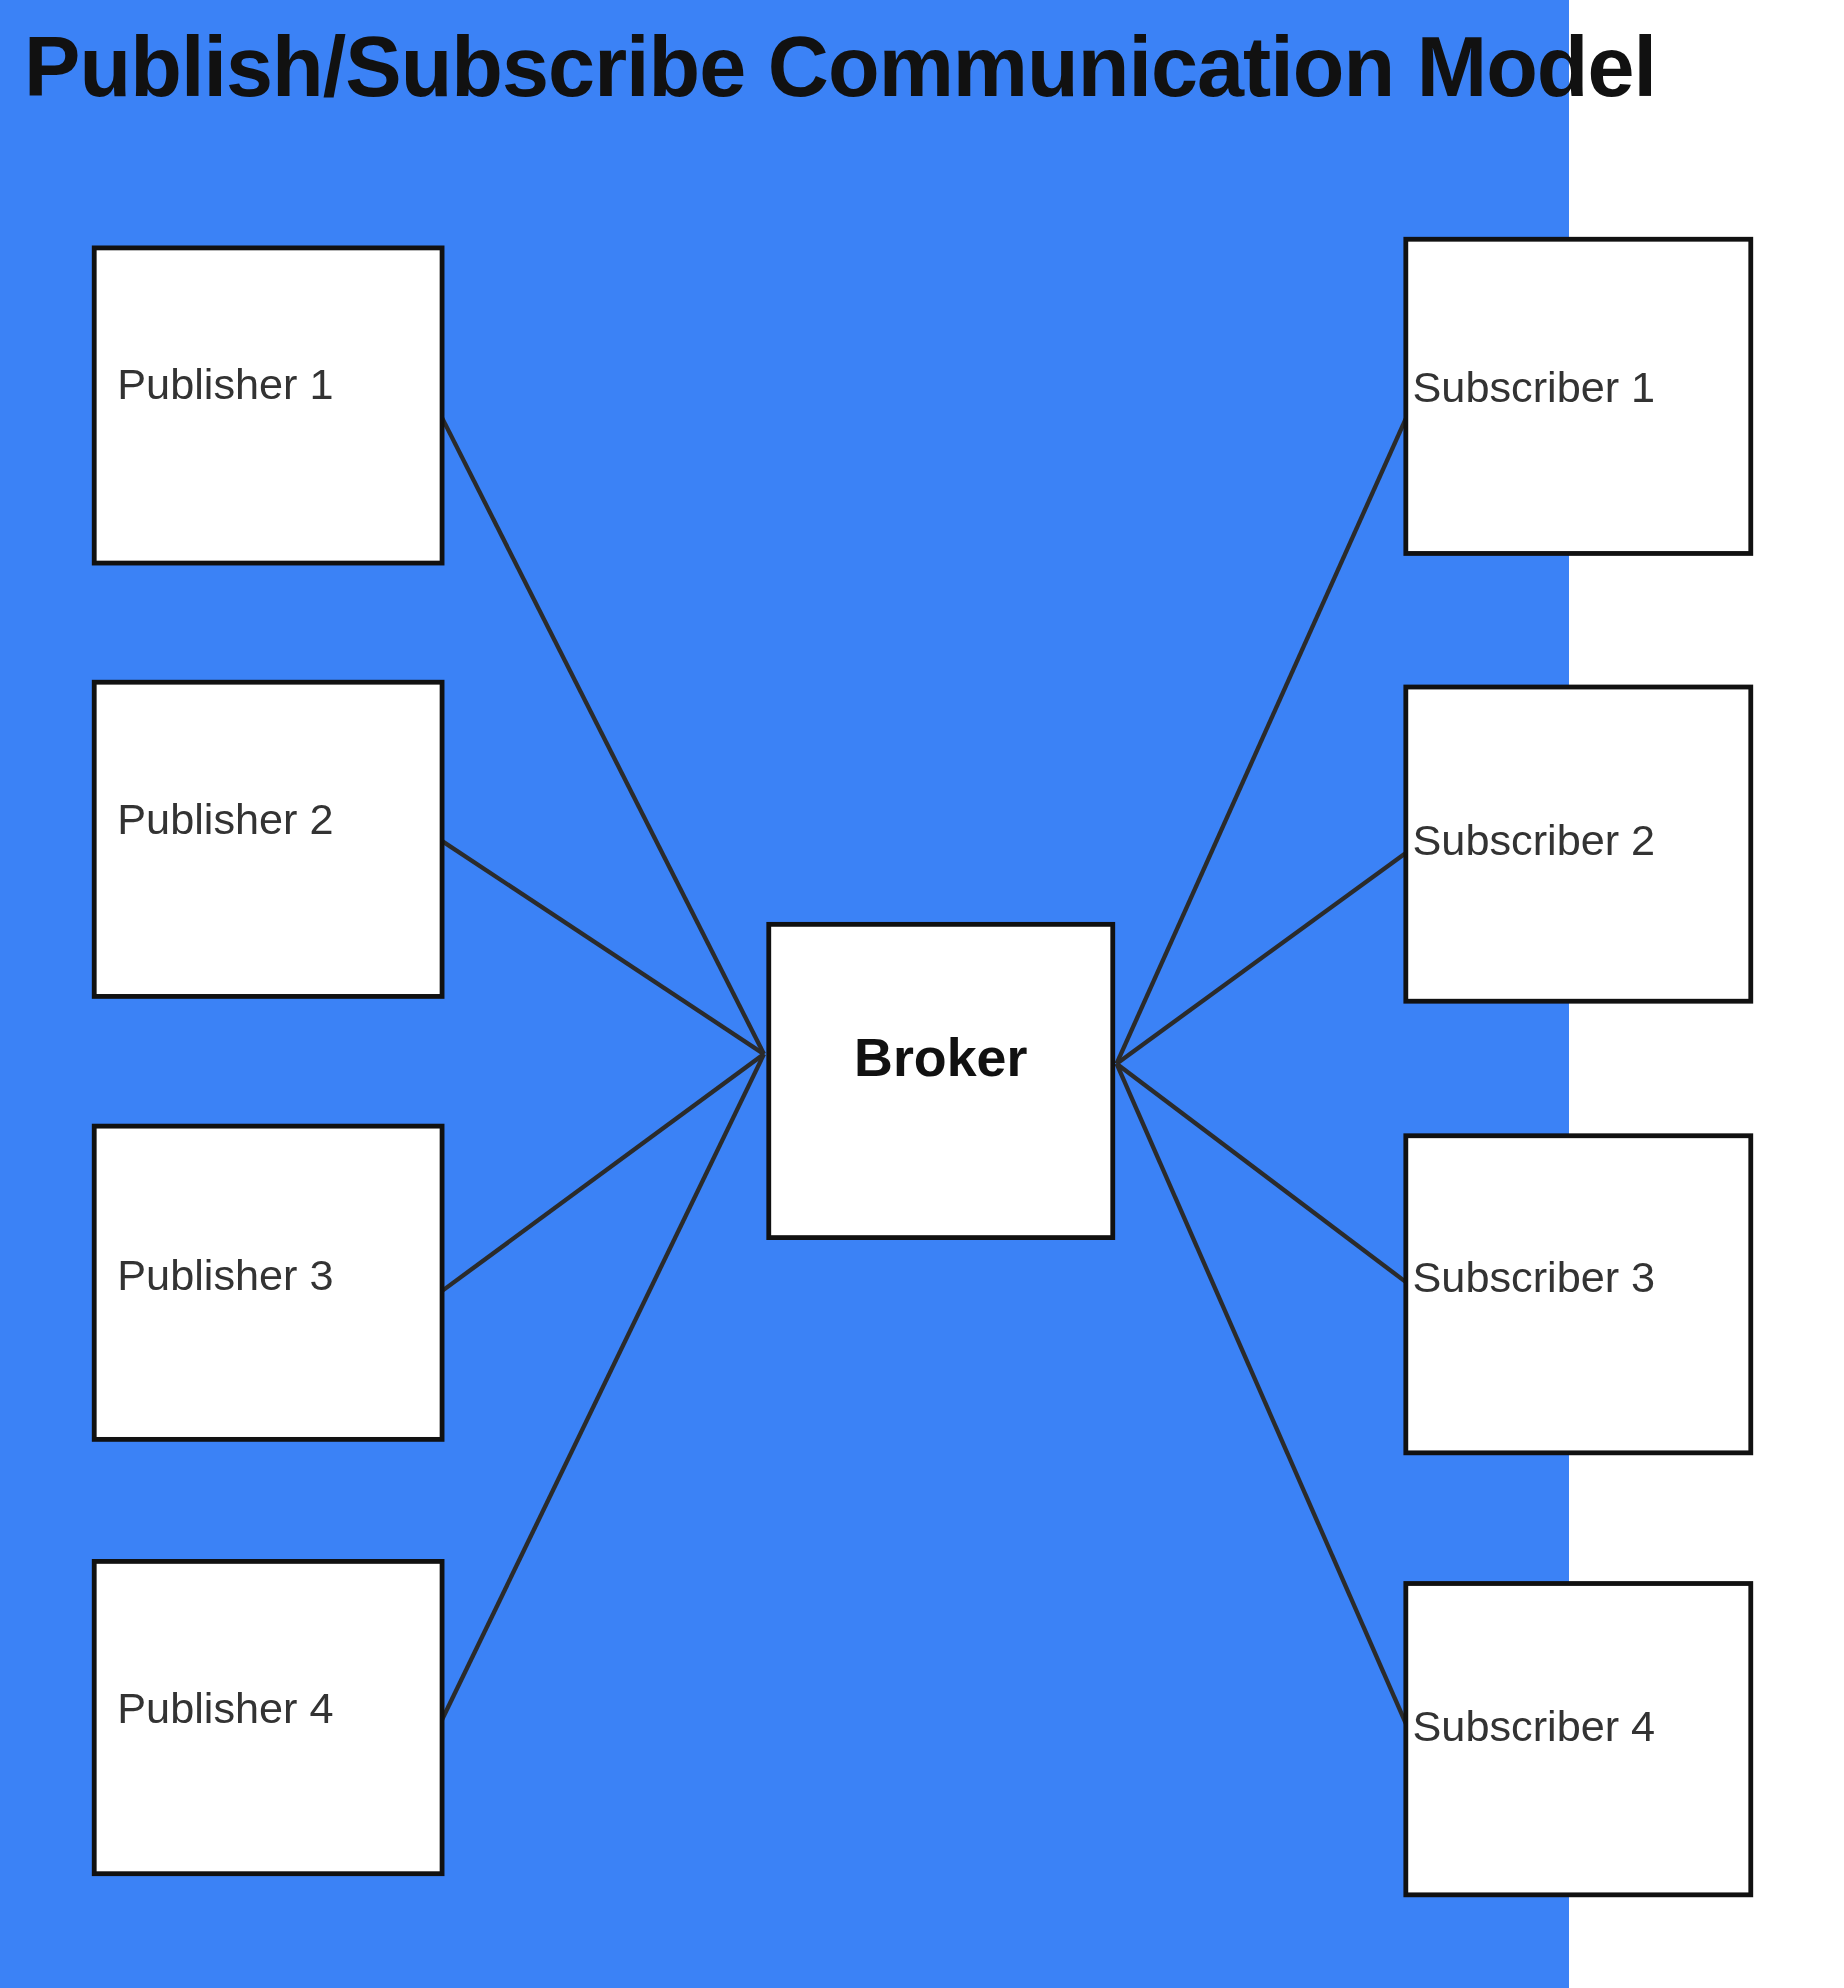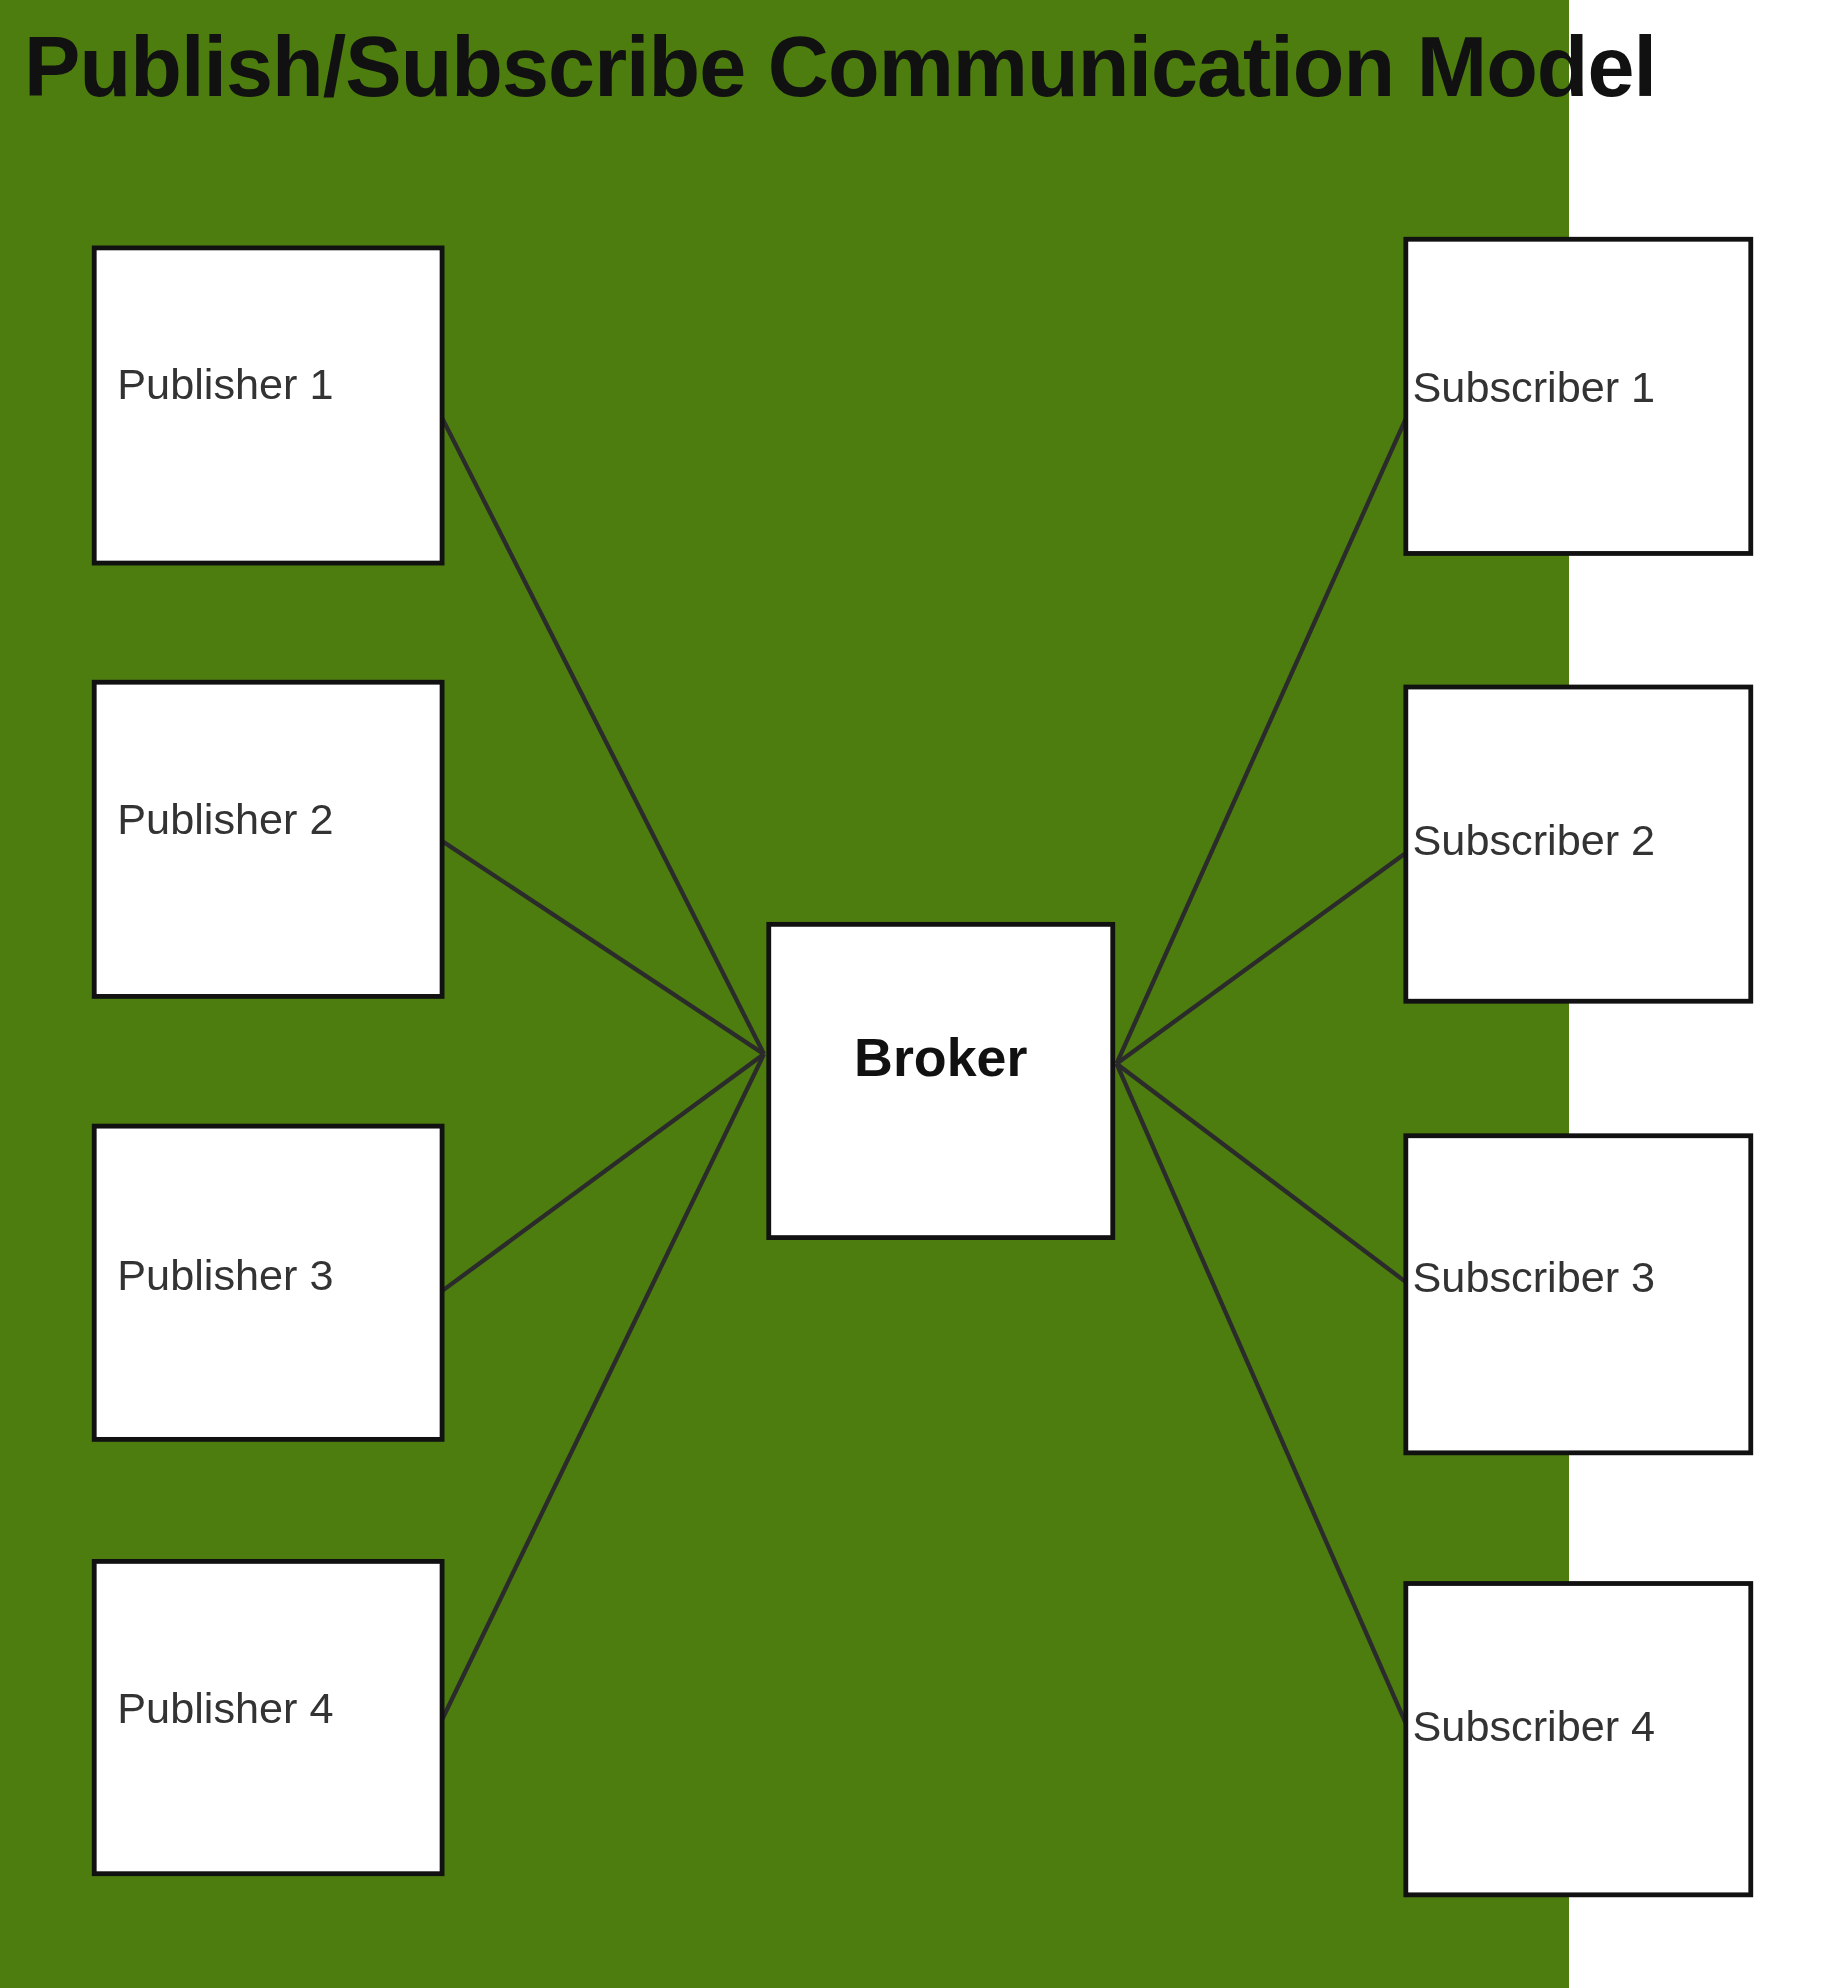--- a/index.html
+++ b/index.html
@@ -10,21 +10,21 @@
   body {
     width: 1845px;
     height: 1989px;
     font-family: "Liberation Sans", sans-serif;
     overflow: hidden;
   }
   #canvas {
     position: relative;
     width: 1569px;
     height: 1989px;
-    background: #4d7c0f;
+    background: #3b82f6;
     text-decoration: underline;
   }
   #diagram-svg {
     position: absolute;
     left: 0;
     top: 0;
     width: 1845px;
     height: 1989px;
     display: block;
   }

